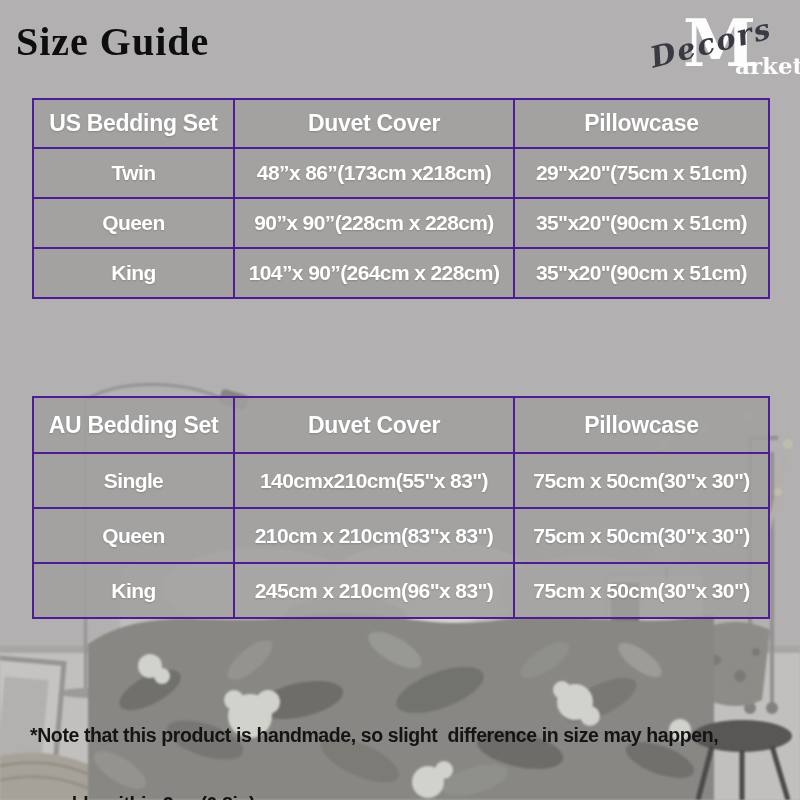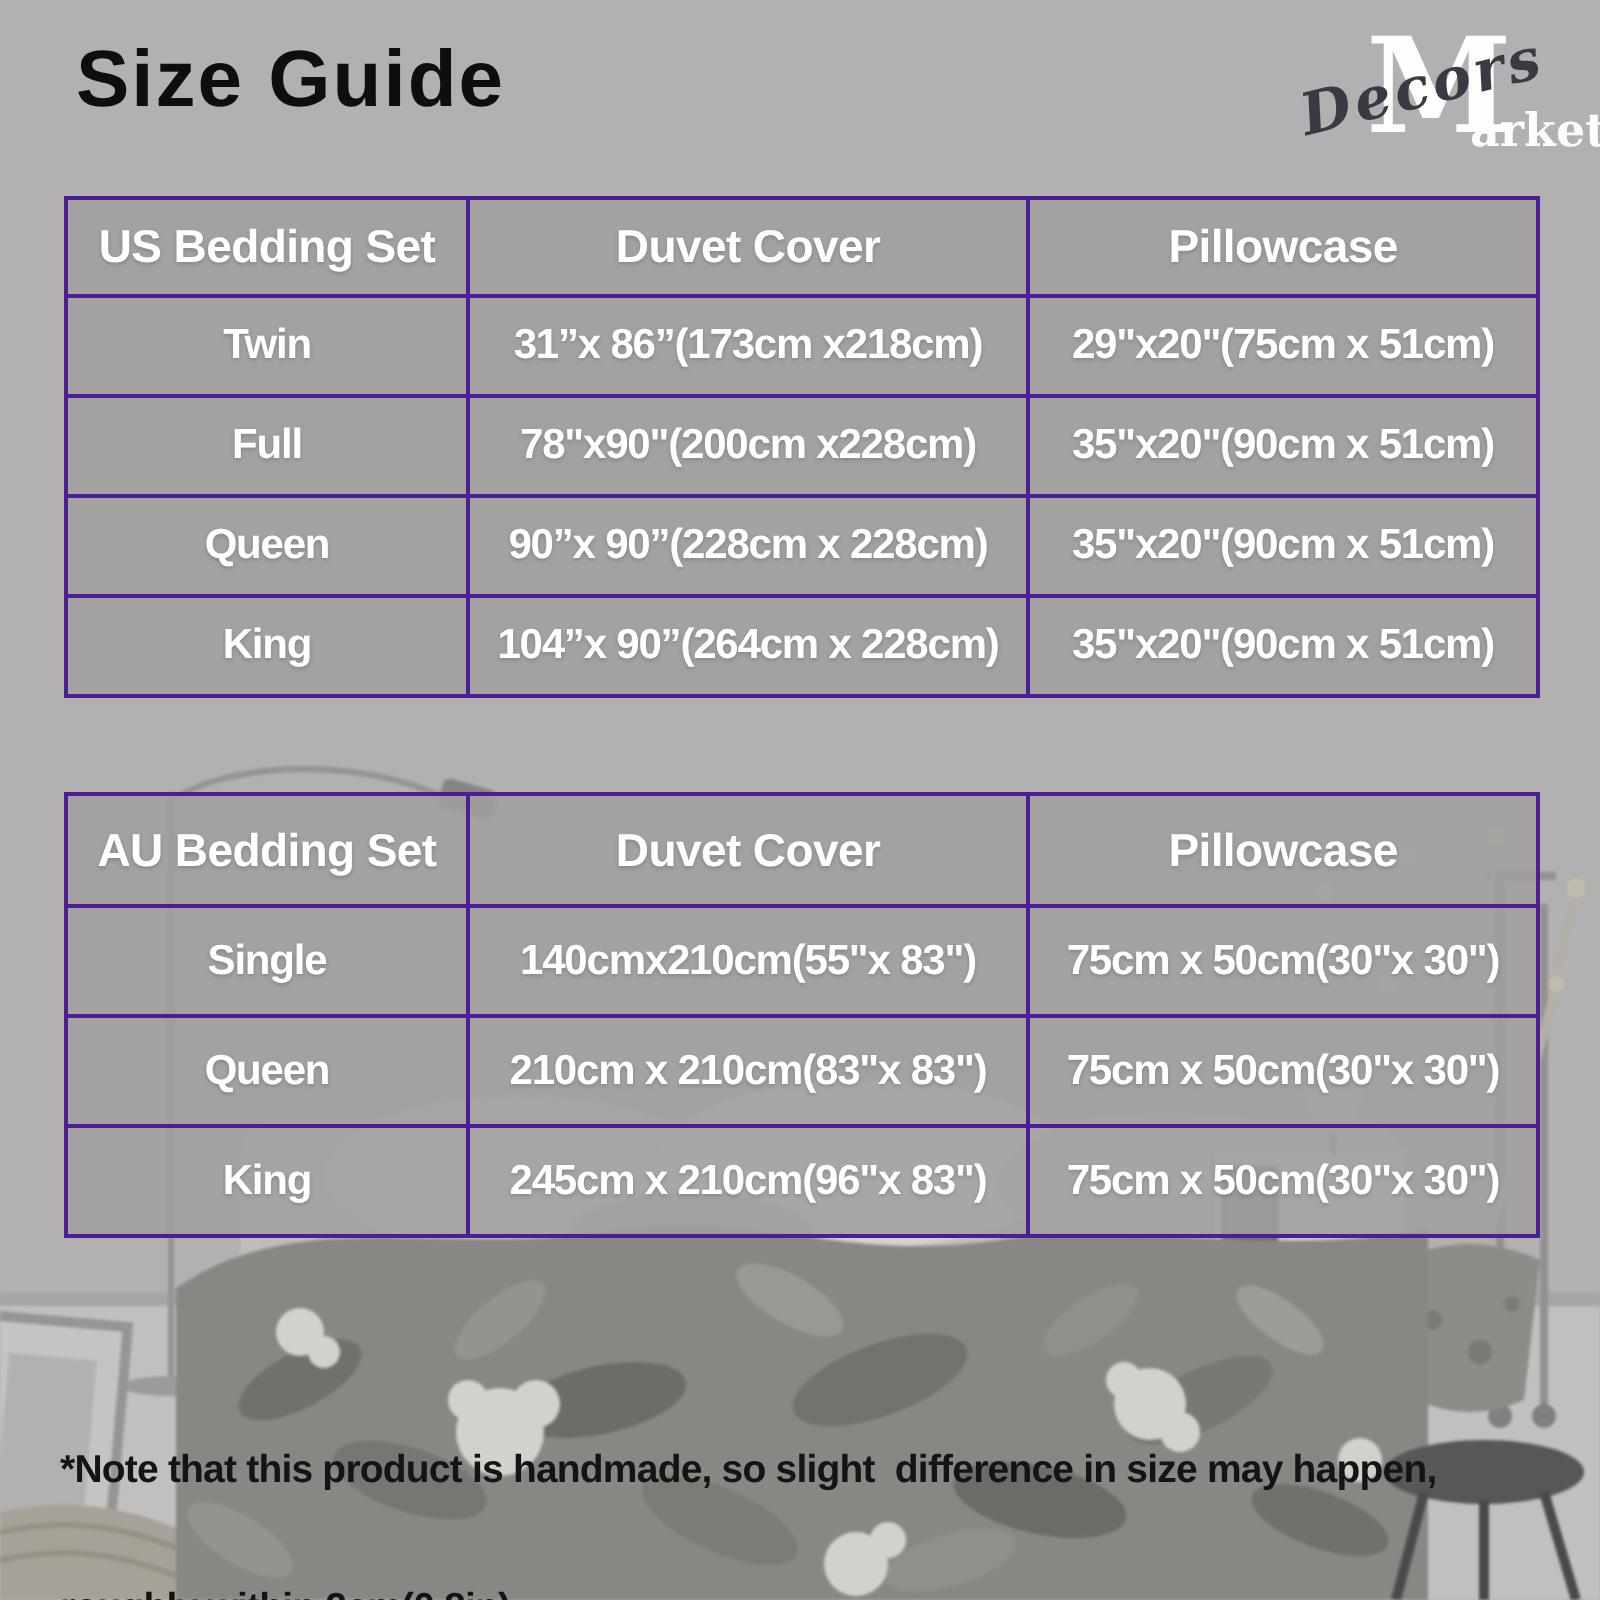--- a/index.html
+++ b/index.html
@@ -3,22 +3,22 @@
 <meta charset="utf-8">
 <style>
   html,body{margin:0;padding:0;}
   .canvas{
     position:relative;width:800px;height:800px;overflow:hidden;
     background:#b2b0b0;font-family:"Liberation Sans",sans-serif;
   }
   .scene{position:absolute;left:0;top:0;width:800px;height:800px;filter:blur(0.8px);}
 
   .page-title{
-    position:absolute;left:38px;top:18px;
-    font-family:Liberation Sans, sans-serif;font-weight:700;font-size:40px;
+    position:absolute;left:16px;top:18px;
+    font-family:Liberation Serif, serif;font-weight:700;font-size:40px;
     letter-spacing:1px;color:#0e0e0e;z-index:5;
   }
 
   .logo{position:absolute;left:645px;top:10px;width:150px;height:84px;z-index:5;}
   .logo-m{
     position:absolute;left:38px;top:0px;
     font-family:"DejaVu Serif",serif;font-weight:700;font-size:66px;line-height:1;
     color:#fdfdfd;
   }
   .logo-script{
@@ -191,27 +191,22 @@
     <thead>
       <tr>
         <th>US Bedding Set</th>
         <th>Duvet Cover</th>
         <th>Pillowcase</th>
       </tr>
     </thead>
     <tbody>
       <tr>
         <td>Twin</td>
-        <td>31”x 86”(173cm x218cm)</td>
+        <td>48”x 86”(173cm x218cm)</td>
         <td>29"x20"(75cm x 51cm)</td>
-      </tr>
-      <tr>
-        <td>Full</td>
-        <td>78"x90"(200cm x228cm)</td>
-        <td>35"x20"(90cm x 51cm)</td>
       </tr>
       <tr>
         <td>Queen</td>
         <td>90”x 90”(228cm x 228cm)</td>
         <td>35"x20"(90cm x 51cm)</td>
       </tr>
       <tr>
         <td>King</td>
         <td>104”x 90”(264cm x 228cm)</td>
         <td>35"x20"(90cm x 51cm)</td>

